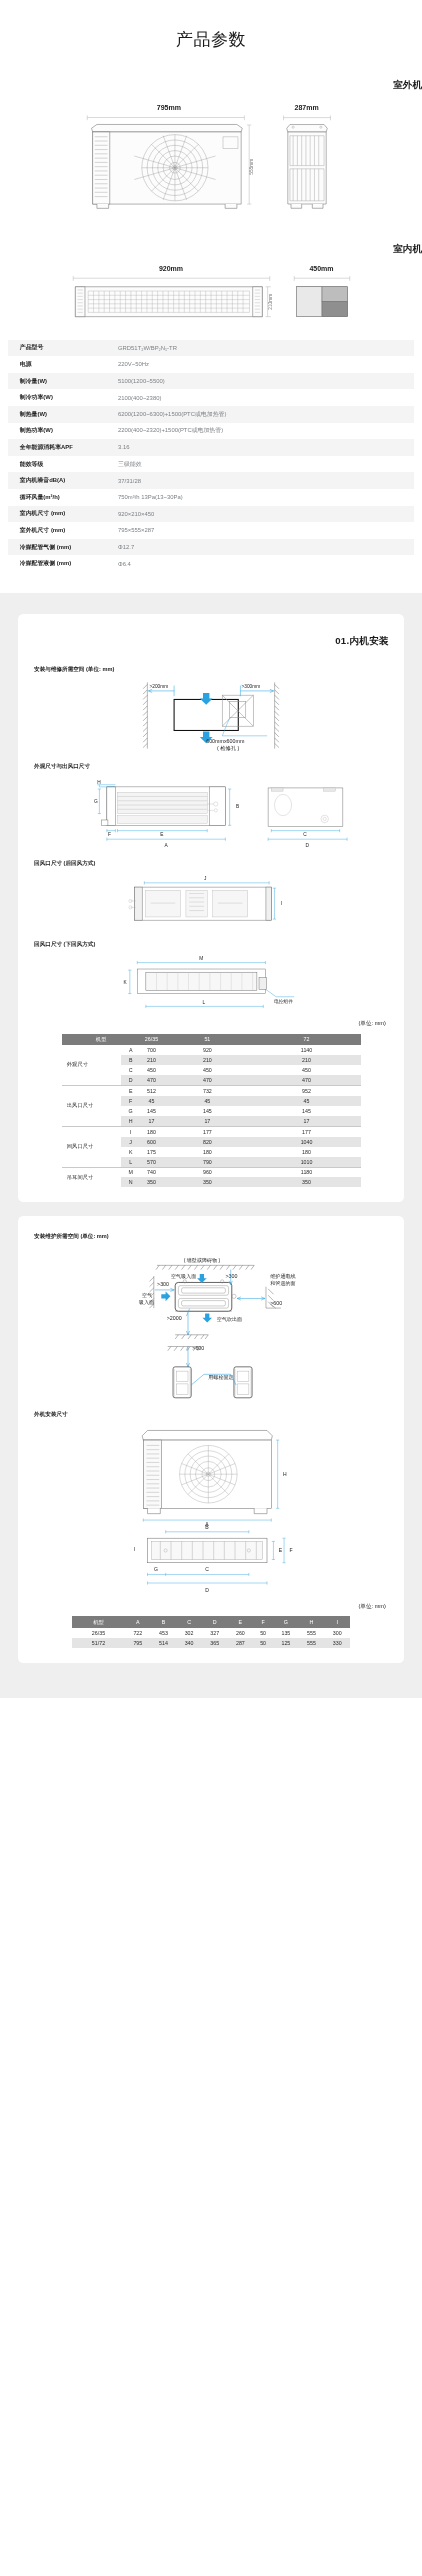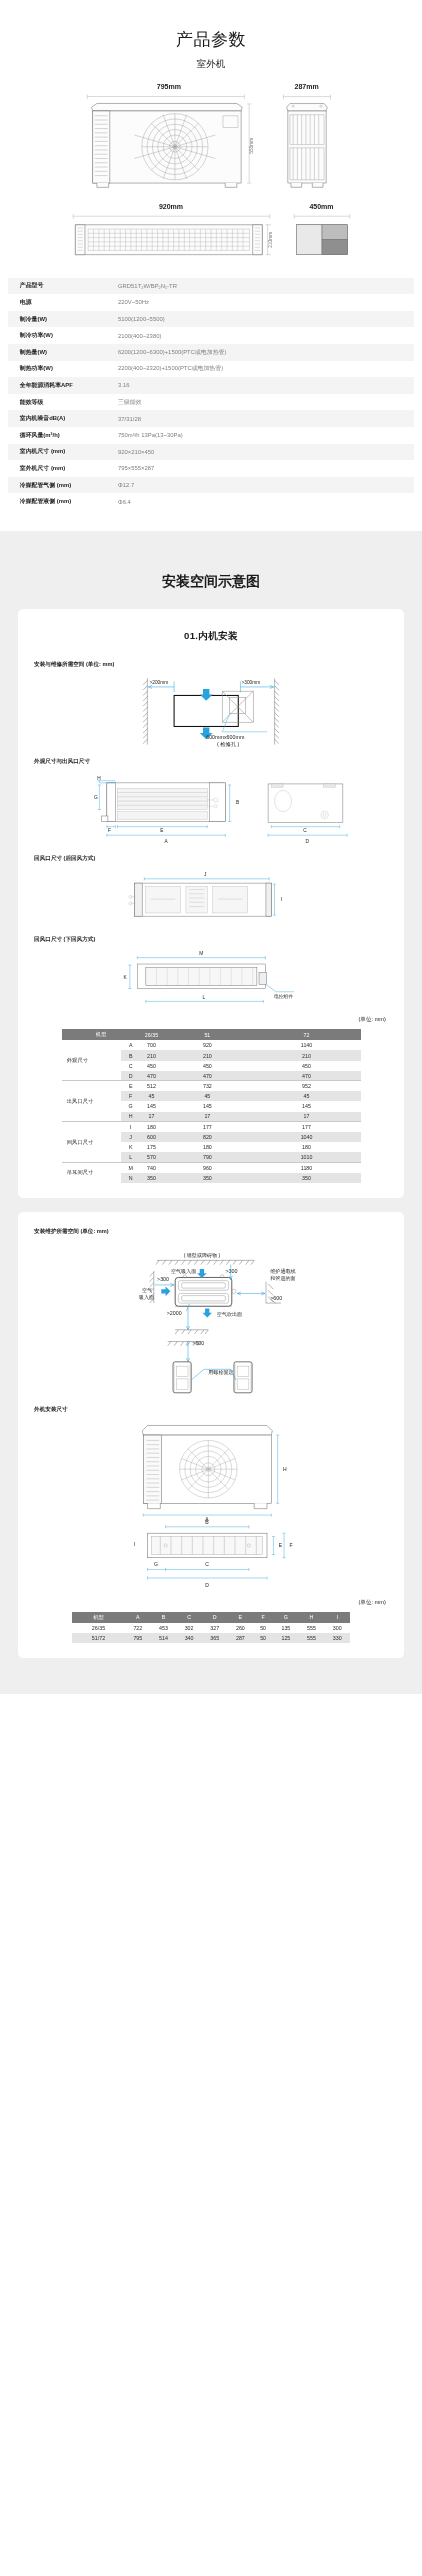--- a/index.html
+++ b/index.html
@@ -15,25 +15,25 @@
   .sec-params { background:#fff; padding: 0 0 21.4px 0; }
   .big-title {
     text-align:center;
     font-size: 17px;
     font-weight: 400;
     letter-spacing: 0.5px;
     color:#1b1b1b;
     padding: 28px 0 0 0;
   }
   .sub-title {
-    text-align:center;
+    text-align:right;
     font-size: 9.6px;
-    font-weight: 400;
+    font-weight: 700;
     color:#1b1b1b;
-    margin-top: 7px;
+    margin-top: 28px;
   }
 
   
   .ou-row { display:flex; justify-content:center; align-items:flex-start; gap:20.3px; margin-top:11.8px; }
   .dimblock { position:relative; }
   .dimlabel { text-align:center; font-size:7px; font-weight:700; color:#1b1b1b; margin-bottom:2.1px; }
 
   svg { display:block; }
 
   
@@ -57,21 +57,21 @@
     padding: 21.4px 0 18px 0;
   }
   .card {
     width: 386px;
     margin: 0 auto 14px auto;
     background:#fff;
     border-radius: 5.3px;
     padding: 14px 15px 15px 15px;
   }
   .card-title {
-    text-align:center;
+    text-align:right;
     font-size:9.6px;
     font-weight:800;
     color:#1b1b1b;
     margin: 7.5px 0 18px 0;
     letter-spacing:0.3px;
   }
   .blk-label { font-size:5.6px; font-weight:700; color:#222; margin: 2.1px 0 4.3px 1.1px; }
   .unit-note { text-align:right; font-size:5.6px; color:#222; margin: 4.3px 3.2px 5.3px 0; }
 
   .figwrap { display:flex; justify-content:center; }
@@ -171,20 +171,21 @@
           <path d="M28 104 H92 V164 H28 Z"></path>
           <path d="M34 42 V98 M42 42 V98 M50 42 V98 M58 42 V98 M66 42 V98 M74 42 V98 M82 42 V98
                    M34 104 V164 M42 104 V164 M50 104 V164 M58 104 V164 M66 104 V164 M74 104 V164 M82 104 V164"></path>
           <circle cx="34" cy="26" r="2"></circle>
             <circle cx="86" cy="26" r="2"></circle>
         </g>
       </svg>
     </div>
   </div>
 
+  <h2 class="sub-title">室内机</h2>
 
   <div class="iu-row">
 
     <div class="dimblock">
       <div class="dimlabel">920mm</div>
       <svg width="203" height="47" viewBox="0 0 380 88">
         <g stroke="#b9b9b9" stroke-width="1" fill="none">
           <path d="M6 2 V11 M374 2 V11 M6 6 H374"></path>
           <path d="M370 22 V78 M366 22 H376 M366 78 H376"></path>
         </g>
@@ -283,21 +284,20 @@
       <tr>
           <td class="k">冷媒配管液侧 (mm)</td>
           <td class="v">Φ6.4</td>
         </tr>
     </tbody>
   </table>
 </section>
 
 <section class="sec-install">
 
-  <h2 class="install-title">安装空间示意图</h2>
 
   <div class="card">
     <div class="card-title">01.内机安装</div>
 
     <div class="blk-label">安装与维修所需空间 (单位: mm)</div>
 
     <div class="figwrap">
       <svg width="230" height="75" viewBox="0 0 430 140">
 
         <g stroke="#555" stroke-width="0.8">

